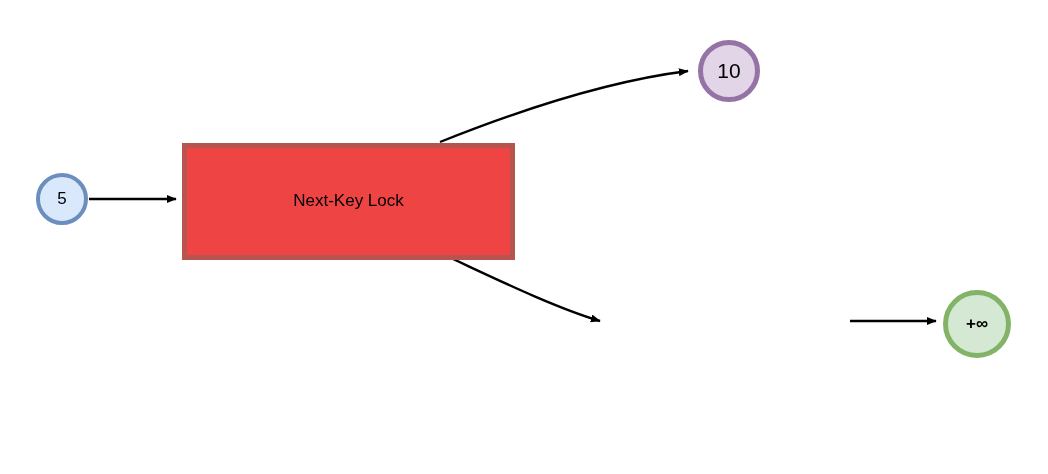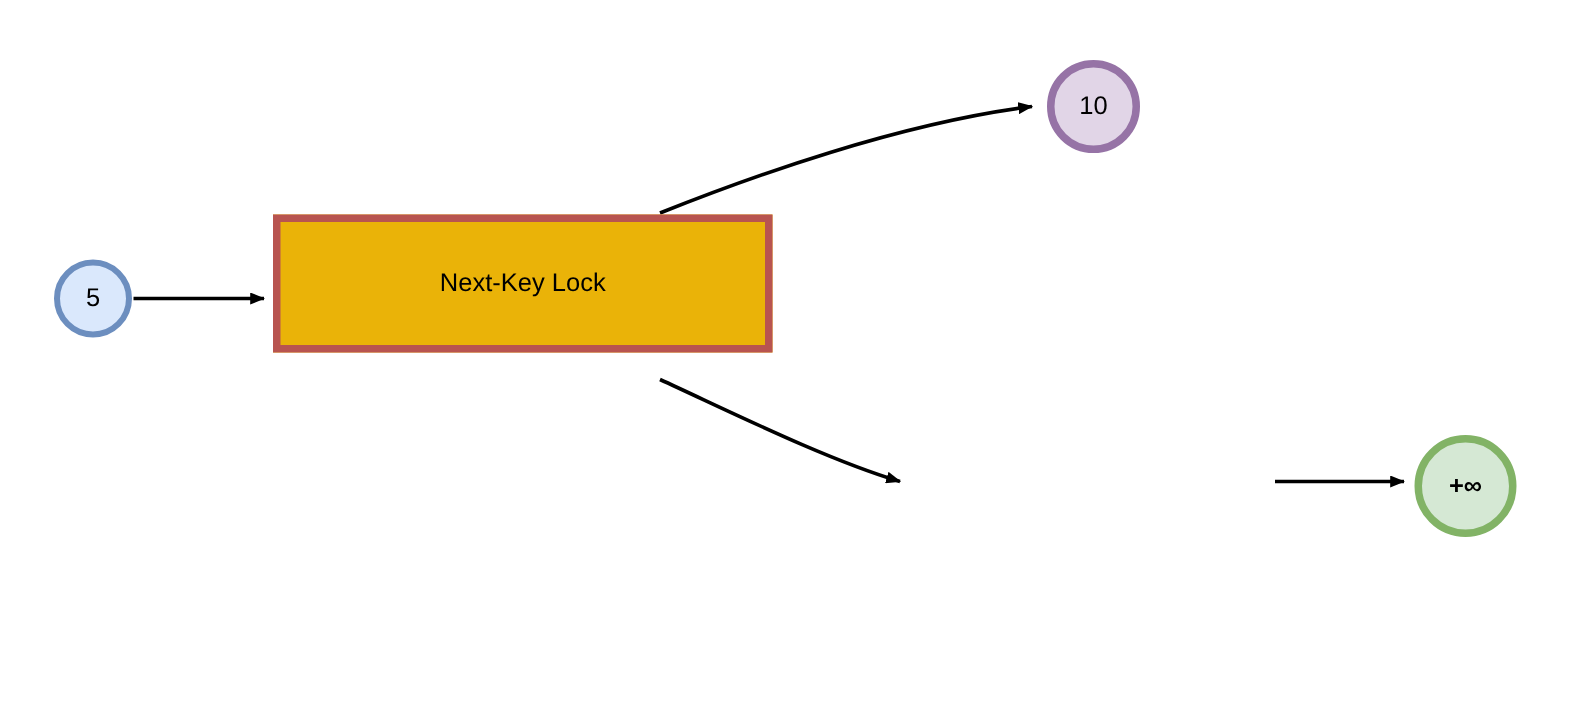--- a/index.html
+++ b/index.html
@@ -58,40 +58,40 @@
 
   #node-key-10 {
     left: 698px;
     top: 40px;
     width: 62px;
     height: 62px;
     background: #e1d5e7;
     border-color: #9673a6;
     border-width: 5px;
   }
-  #node-key-10 .node-label { font-size: 17px; }
+  #node-key-10 .node-label { font-size: 21px; }
 
   #node-key-infinity {
     left: 943px;
     top: 290px;
     width: 68px;
     height: 68px;
     background: #d5e8d4;
     border-color: #82b366;
     border-width: 5px;
   }
   #node-key-infinity .node-label { font-size: 17px; font-weight: bold; }
 
   
   #node-next-key-lock {
     left: 182px;
     top: 143px;
     width: 333px;
-    height: 92px;
-    background: #eab308;
+    height: 117px;
+    background: #ef4444;
     border: 5px solid #b85450;
   }
   #node-next-key-lock .node-label { font-size: 17px; }
 
   
   #node-gap-lock {
     left: 610px;
     top: 202px;
     width: 238px;
     height: 238px;

